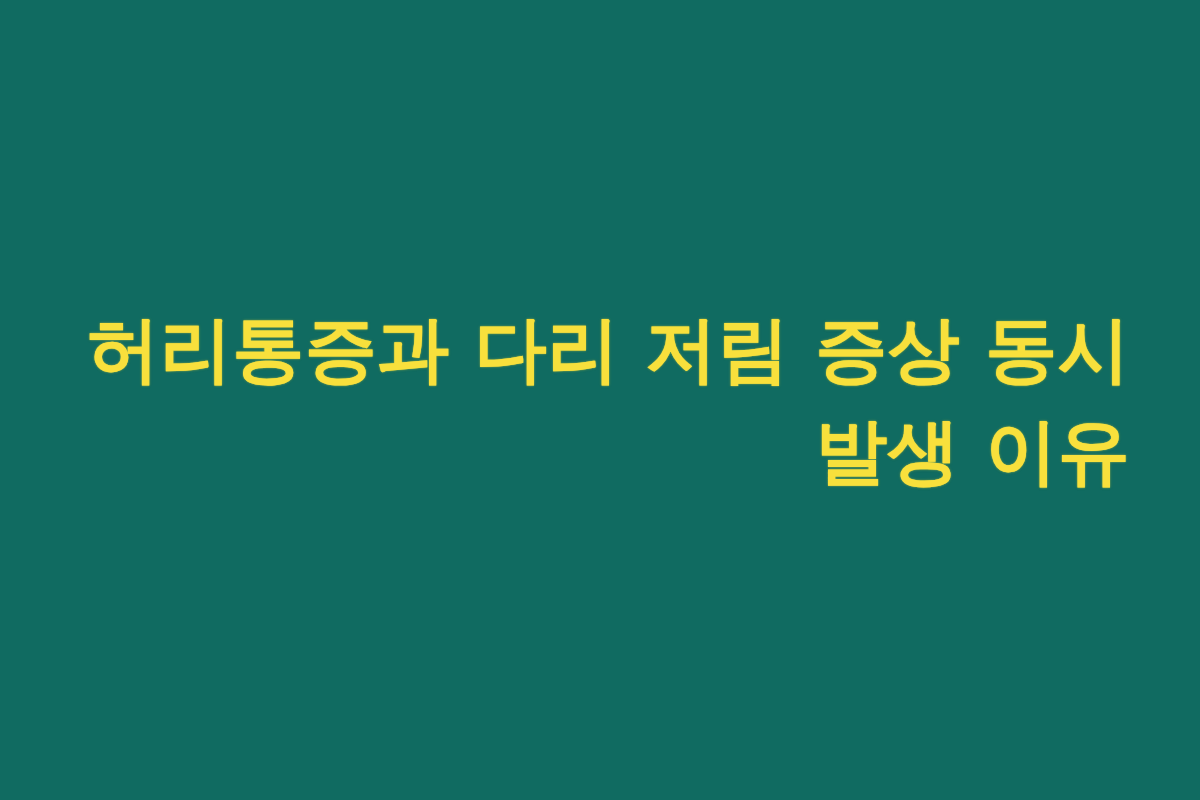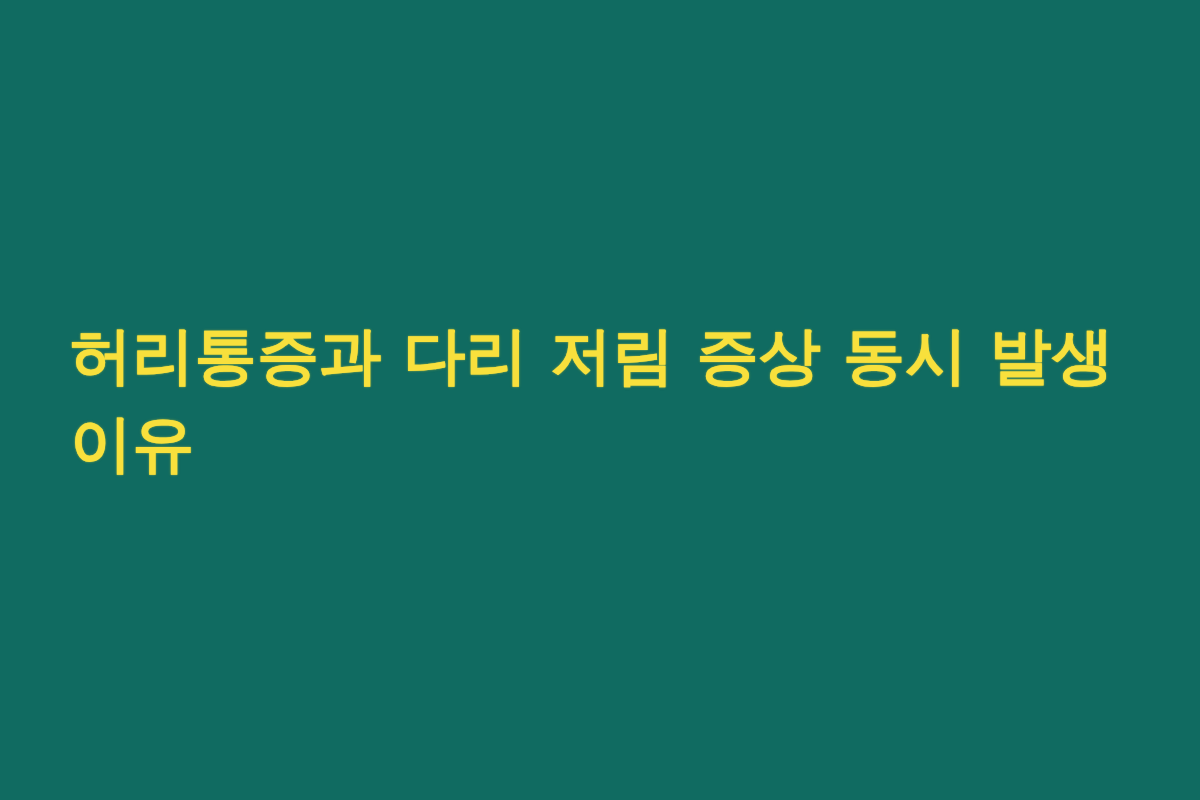--- a/index.html
+++ b/index.html
@@ -24,24 +24,24 @@
     align-items: center;
     justify-content: center;
     background-color: #106b61;
   }
 
   #banner-text {
     display: block;
     width: 1060px;
     margin: 0;
     padding: 0;
-    text-align: left;
+    text-align: right;
     color: #f8e03c;
     font-family: "DejaVu Sans", "Liberation Sans", sans-serif;
-    font-size: 62px;
+    font-size: 72px;
     font-weight: 700;
     line-height: 1.42;
     letter-spacing: 0.005em;
     word-break: keep-all;
     -webkit-font-smoothing: antialiased;
     text-rendering: geometricPrecision;
     
     text-shadow:
       0 0 1px rgba(248, 224, 60, 0.85),
       0 0 3px rgba(248, 224, 60, 0.35),

